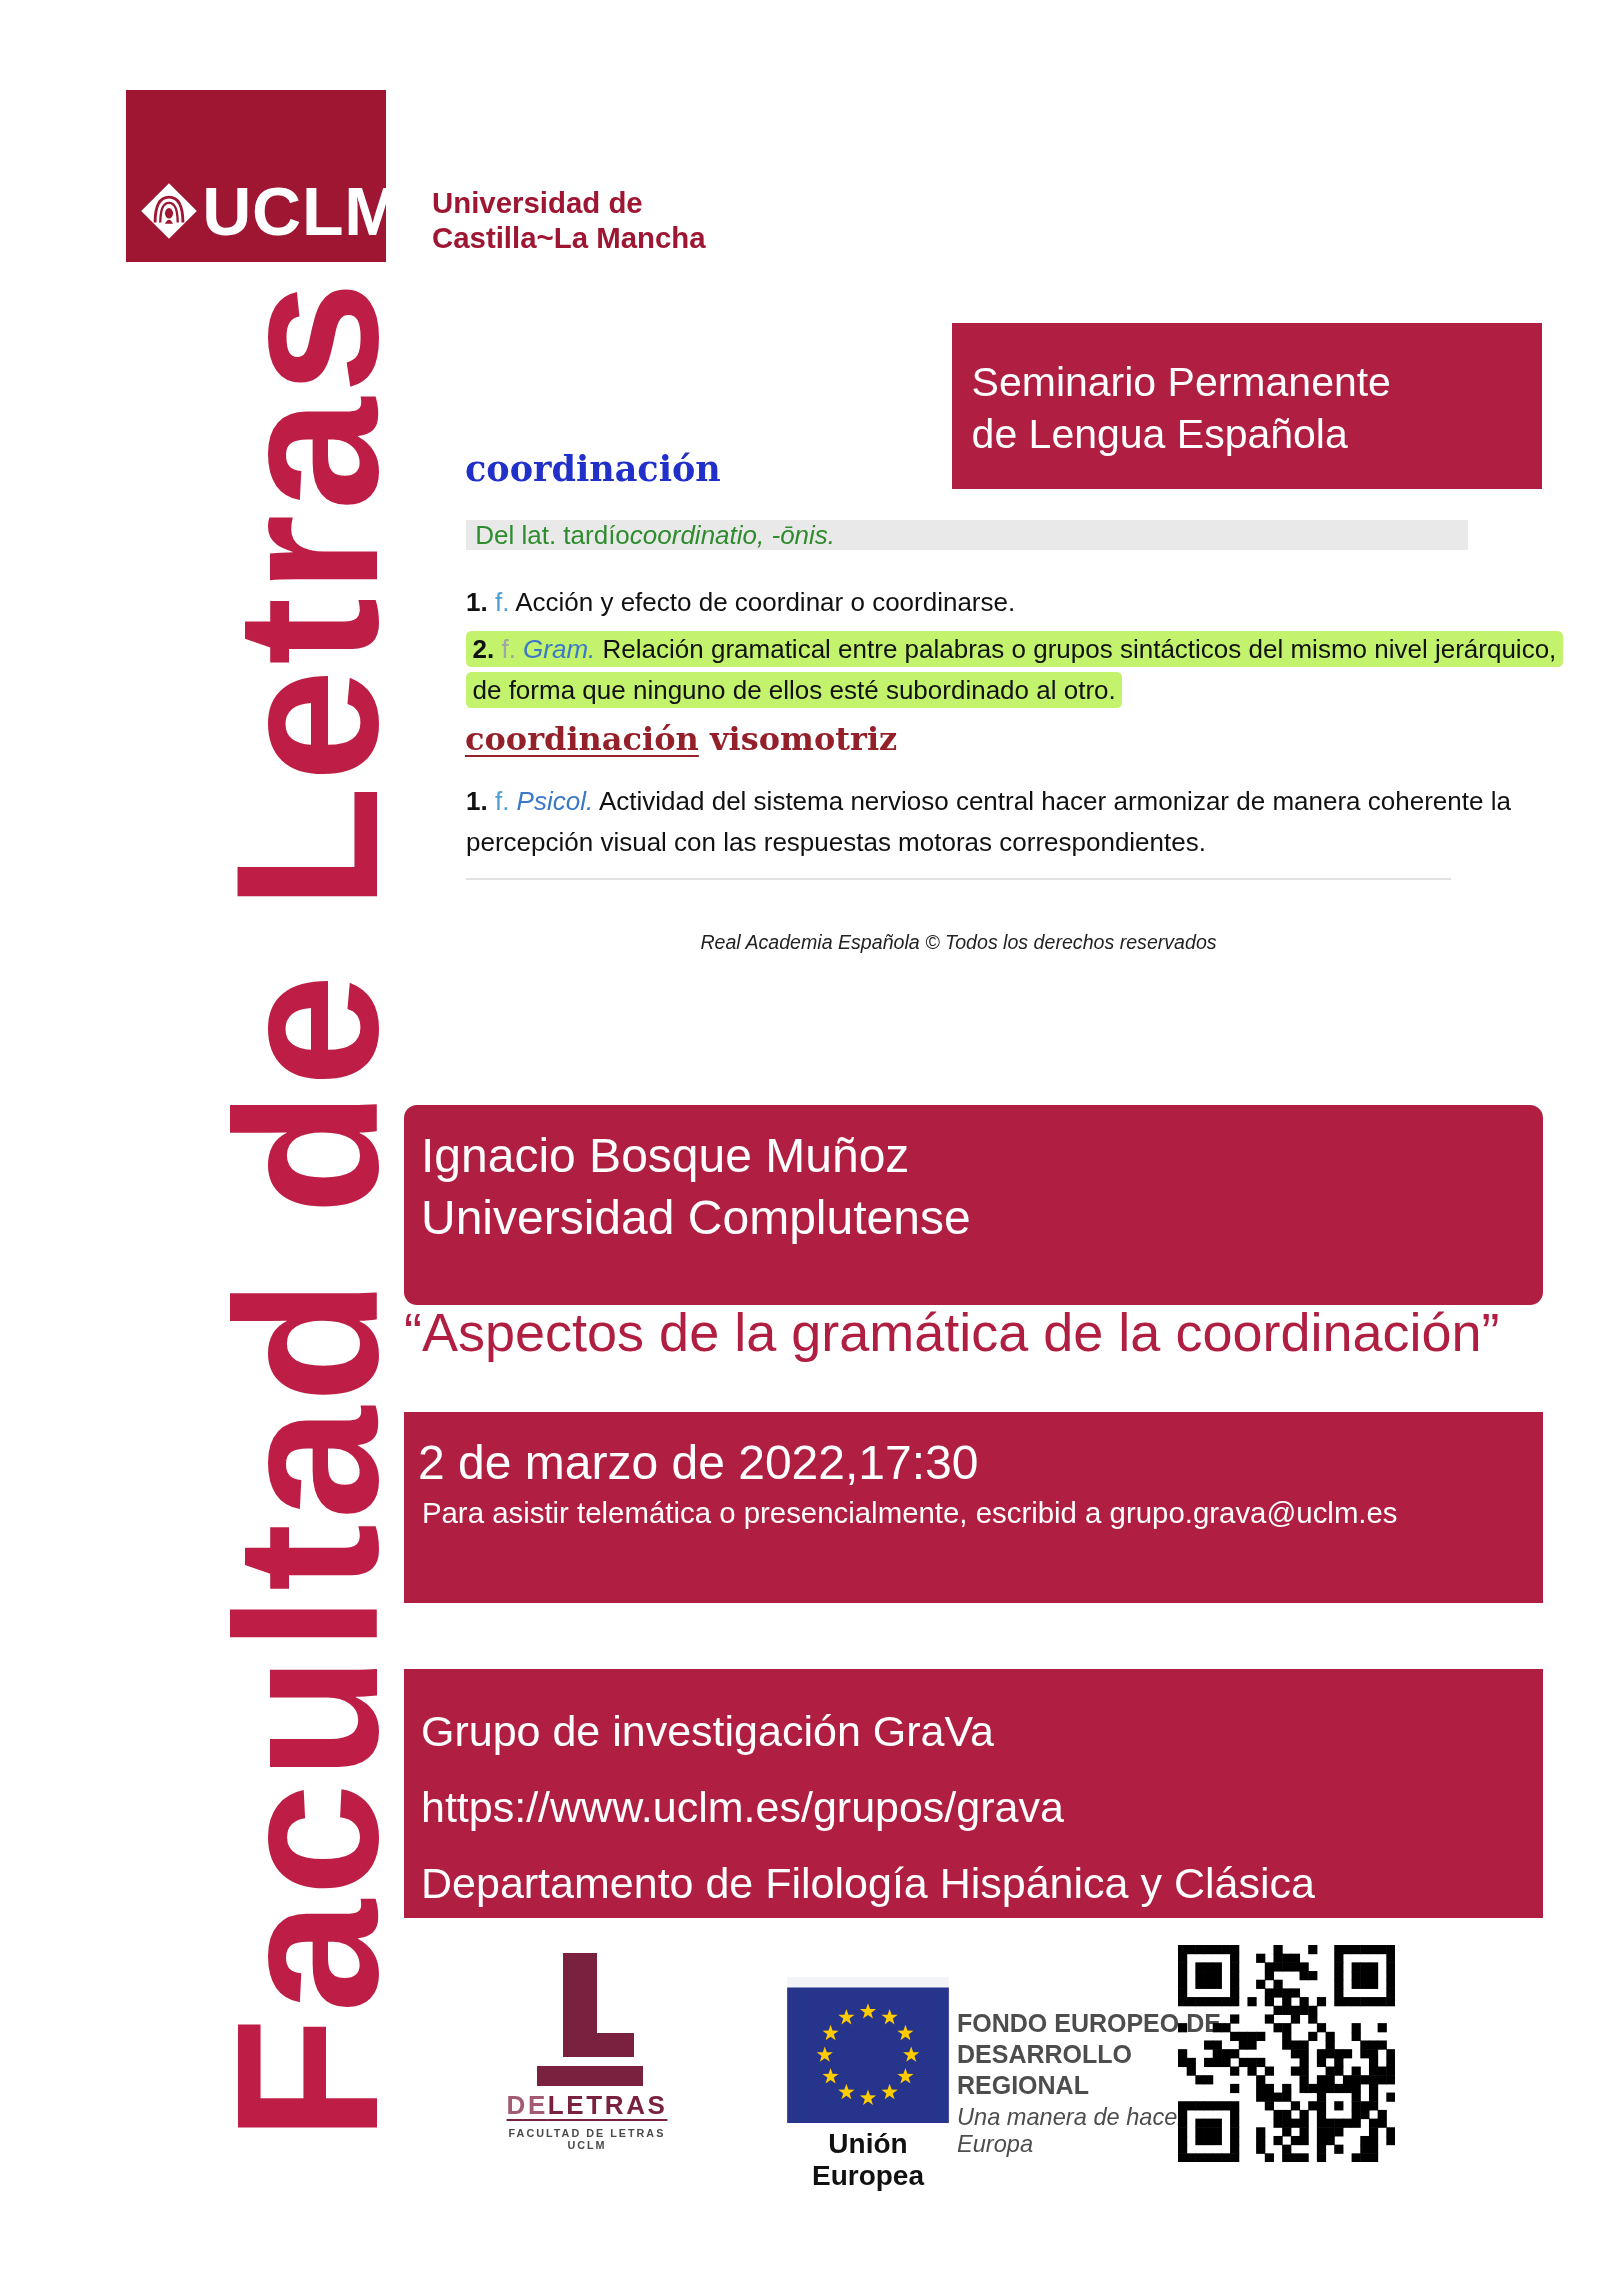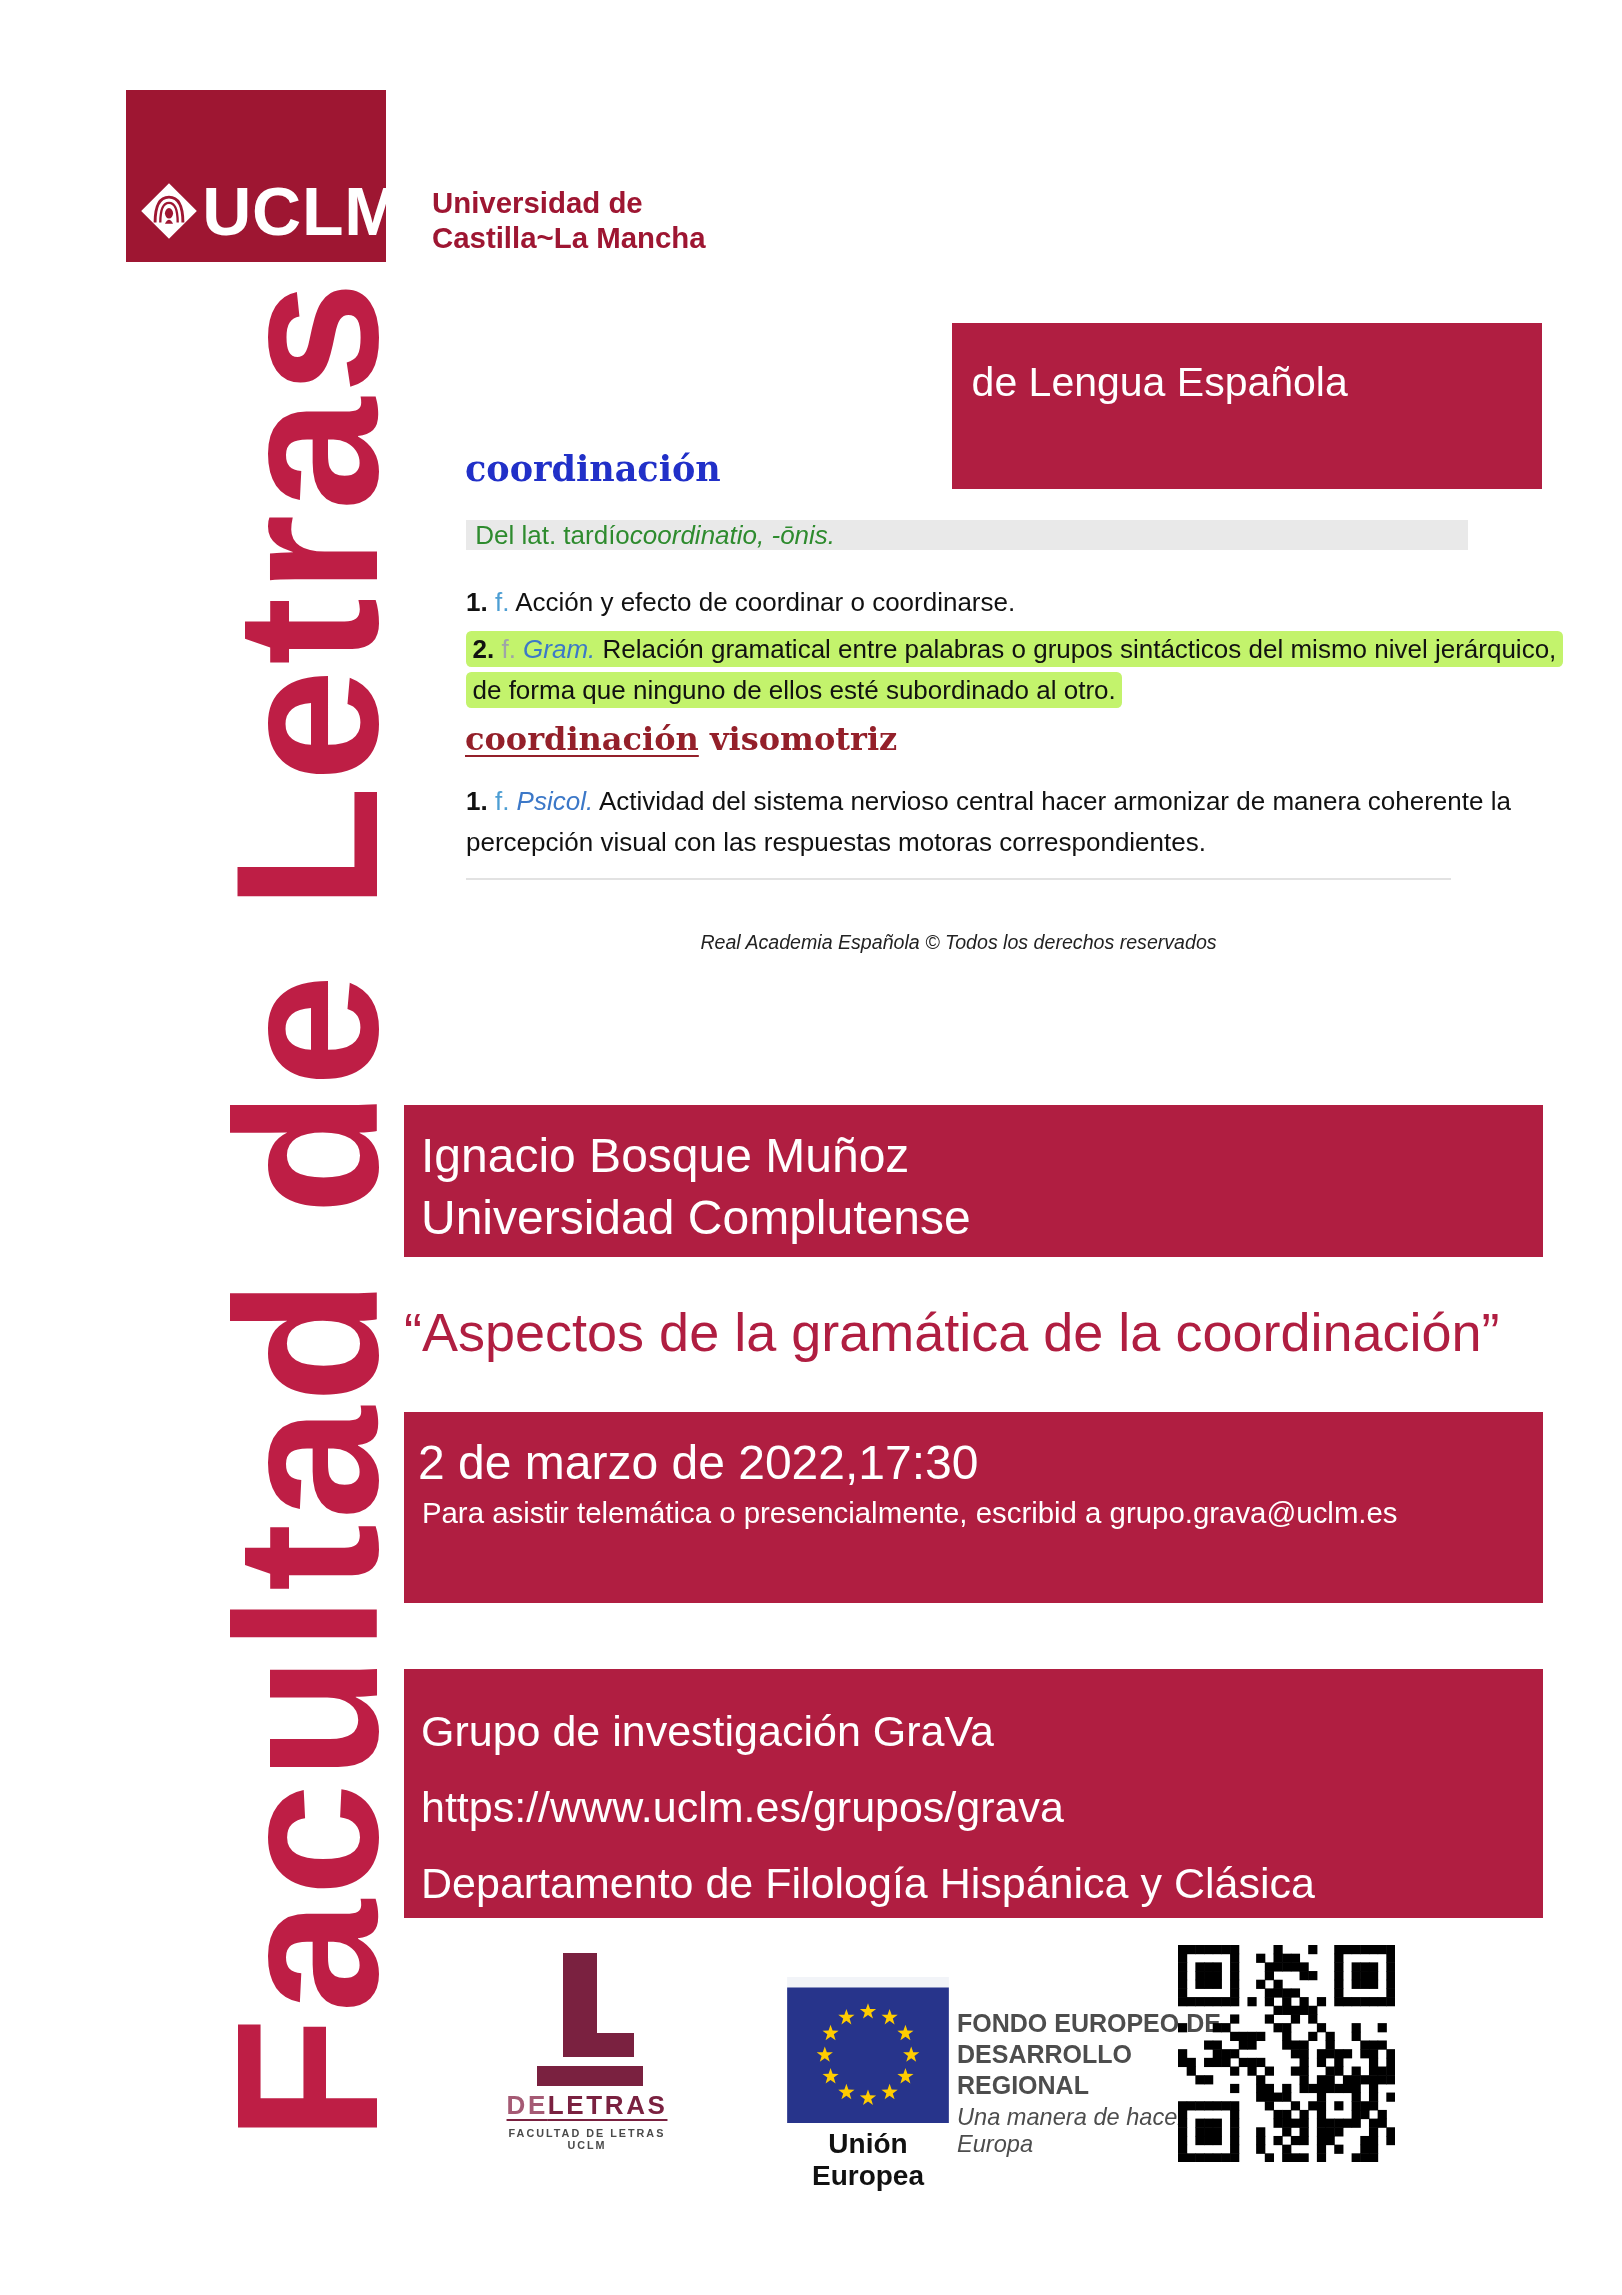--- a/index.html
+++ b/index.html
@@ -30,22 +30,22 @@
     font-size:203px;font-weight:bold;letter-spacing:3.9px;line-height:1.1;
   }
 
   
   .banner{background:var(--crimson);color:#fff;box-sizing:border-box;}
   .seminar-banner{
     left:952px;top:323px;width:590px;height:166px;
     padding:33px 0 0 19.6px;font-size:41px;line-height:52px;
   }
   .speaker-banner{
-    left:404px;top:1105px;width:1139px;height:152px;
-    padding:19.6px 0 0 17px;font-size:48px;line-height:62px;
+    left:404px;top:1105px;width:1139px;height:200px;
+    padding:19.6px 0 0 17px;font-size:48px;line-height:62px;border-radius:13px;
   }
   .schedule-banner{
     left:404px;top:1412px;width:1139px;height:191px;
     padding:21px 0 0 14px;
   }
   .schedule-datetime{font-size:48px;line-height:59px;}
   .schedule-location{font-size:43px;line-height:55px;}
   .schedule-note{font-size:29.4px;line-height:41px;padding-left:3.9px;}
   .group-banner{
     left:404px;top:1669px;width:1139px;height:249px;
@@ -135,20 +135,21 @@
   </div>
 </div>
 <div class="abs univ-name">
   <div>Universidad de</div>
   <div>Castilla~La Mancha</div>
 </div>
 
 <div class="abs vertical-name">Facultad de Letras</div>
 
 <div class="abs banner seminar-banner">
+  <div>Seminario Permanente</div>
   <div>de Lengua Española</div>
 </div>
 
 <div class="abs dict-headword">coordinación</div>
 
 <div class="abs dict-etym">
   <span>Del lat. tardío </span>
     <span class="it">coordinatio, -ōnis.</span>
 </div>
 

